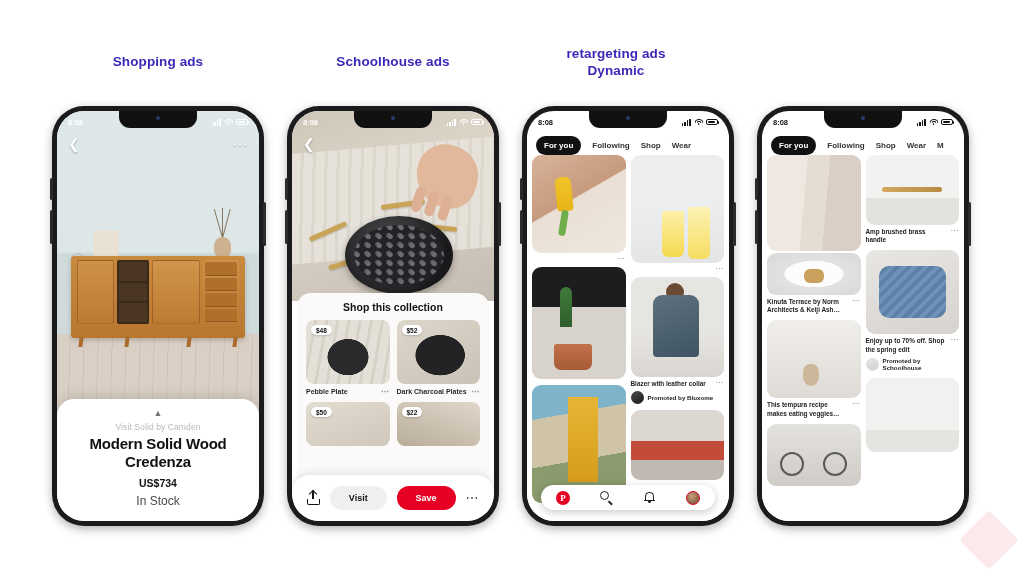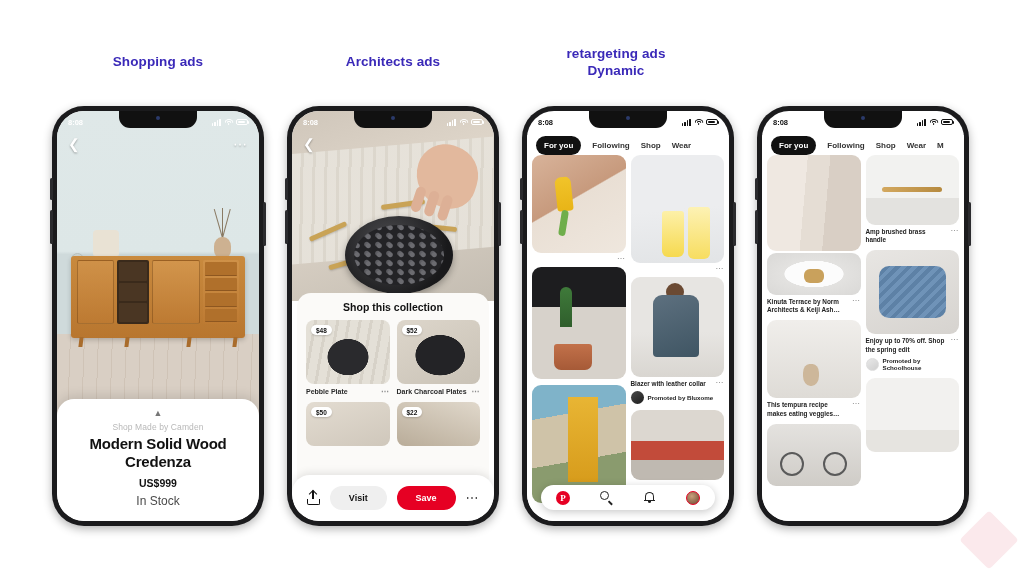--- a/index.html
+++ b/index.html
@@ -268,21 +268,21 @@
 </head>
 <body>
 
 <div class="stage">
 
   <div class="heading" style="left:72px;top:54px;width:172px">
     <div>Shopping ads</div>
     <div></div>
   </div>
   <div class="heading" style="left:307px;top:54px;width:172px">
-    <div>Architects ads</div>
+    <div>Schoolhouse ads</div>
     <div></div>
   </div>
   <div class="heading" style="left:530px;top:46px;width:172px">
     <div>retargeting ads</div>
     <div>Dynamic</div>
   </div>
 
   <div class="phone" style="left:52px;top:106px;width:212px;height:420px">
     <div class="pwr"></div>
     <div class="screen">
@@ -346,26 +346,26 @@
         </span>
       </div>
 
       <div class="topbar-ov">
         <span class="ic-back">❮</span>
         <span class="ic-dots">⋯</span>
       </div>
 
       <div class="p1-card">
         <div class="p1-chev">▲</div>
-        <div class="p1-visit">Shop Made by Camden</div>
+        <div class="p1-visit">Visit Solid by Camden</div>
         <div class="p1-title">
           <span>Modern Solid Wood</span><br>
           <span>Credenza</span>
         </div>
-        <div class="p1-price">US$999</div>
+        <div class="p1-price">US$734</div>
         <div class="p1-stock">In Stock</div>
       </div>
     </div>
   </div>
 
   <div class="phone" style="left:287px;top:106px;width:212px;height:420px">
     <div class="pwr"></div>
     <div class="screen">
 
       <div class="p2-hero">

